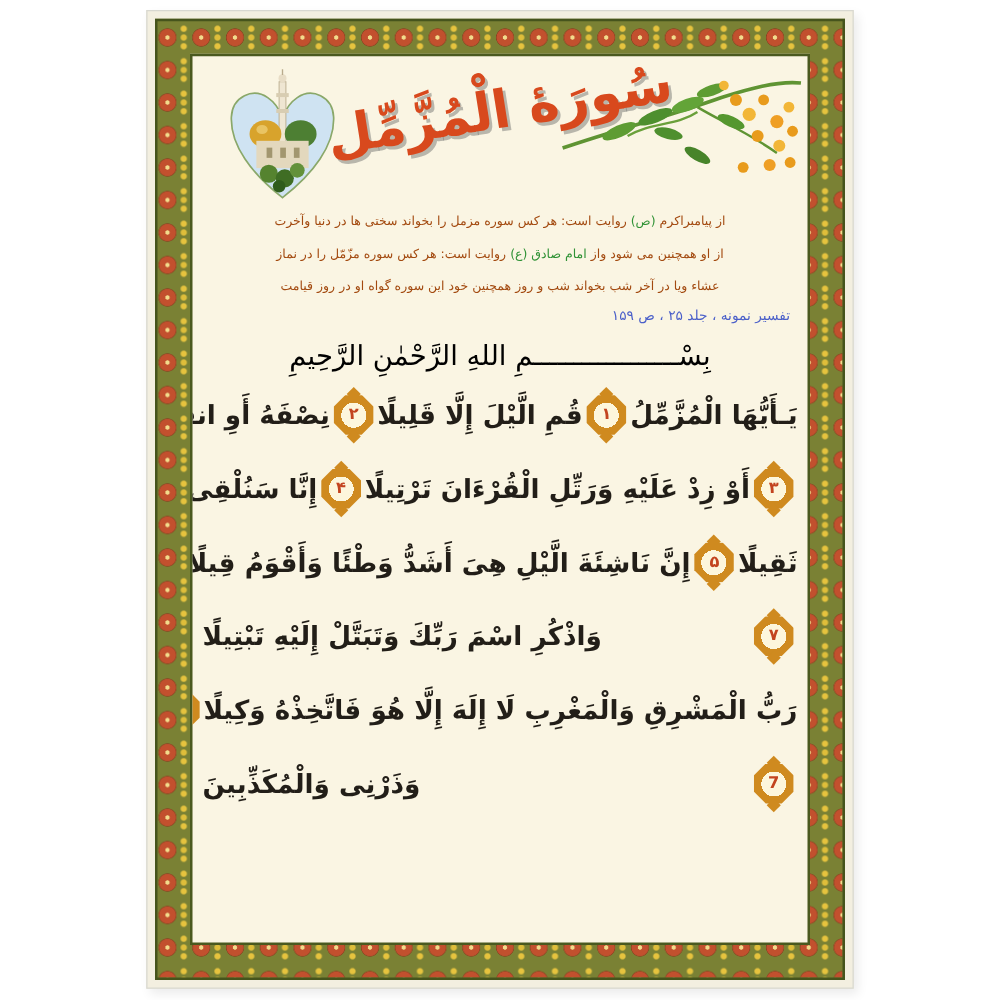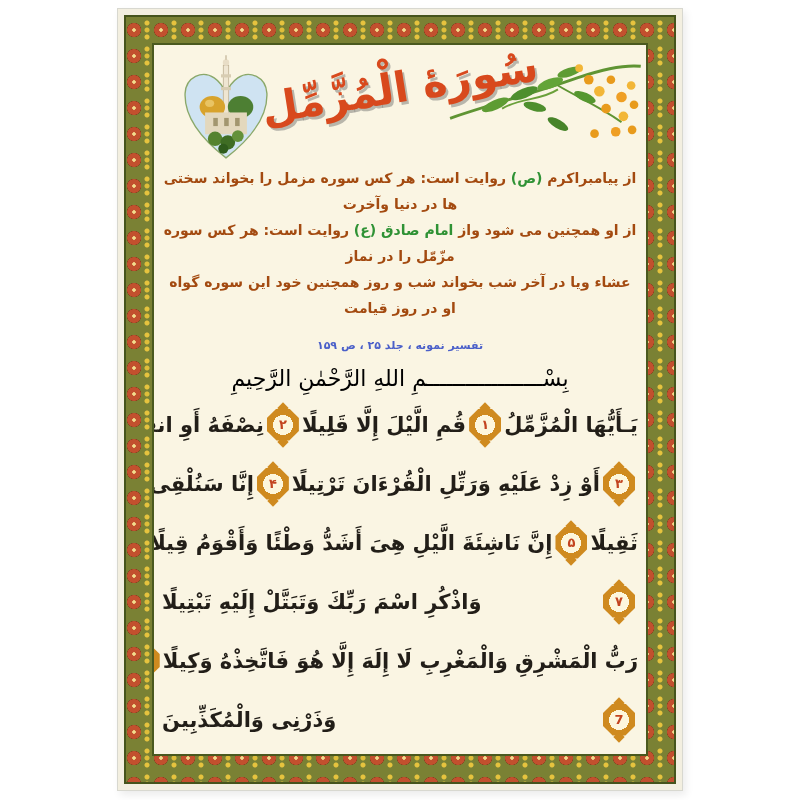--- a/index.html
+++ b/index.html
@@ -53,33 +53,32 @@
     transform: rotate(-9deg);
     color: #d8491d;
     font-size: 42px;
     font-weight: bold;
     text-shadow: 2px 3px 0 rgba(130,130,125,0.55);
     letter-spacing: 1px;
   }
   .hadith {
     text-align: center;
     color: #a34a10;
-    font-weight: bold;
-    font-size: 14px;
+    font-weight: normal;
+    font-size: 10px;
     line-height: 26px;
     margin-top: 2px;
   }
   .hadith .green { color: #2f9235; }
   .source {
-    text-align: center;
+    text-align: right;
     color: #4a5fc9;
     font-size: 11px;
-    font-weight: bold;
+    font-weight: normal;
     padding: 3px 6px 0;
-    margin-top: 15px;
   }
   .bismillah {
     text-align: center;
     font-size: 22px;
     color: #000000;
     margin: 14px 0 2px;
   }
   .verses { margin-top: 4px; }
   .verse-line {
     display: flex;

